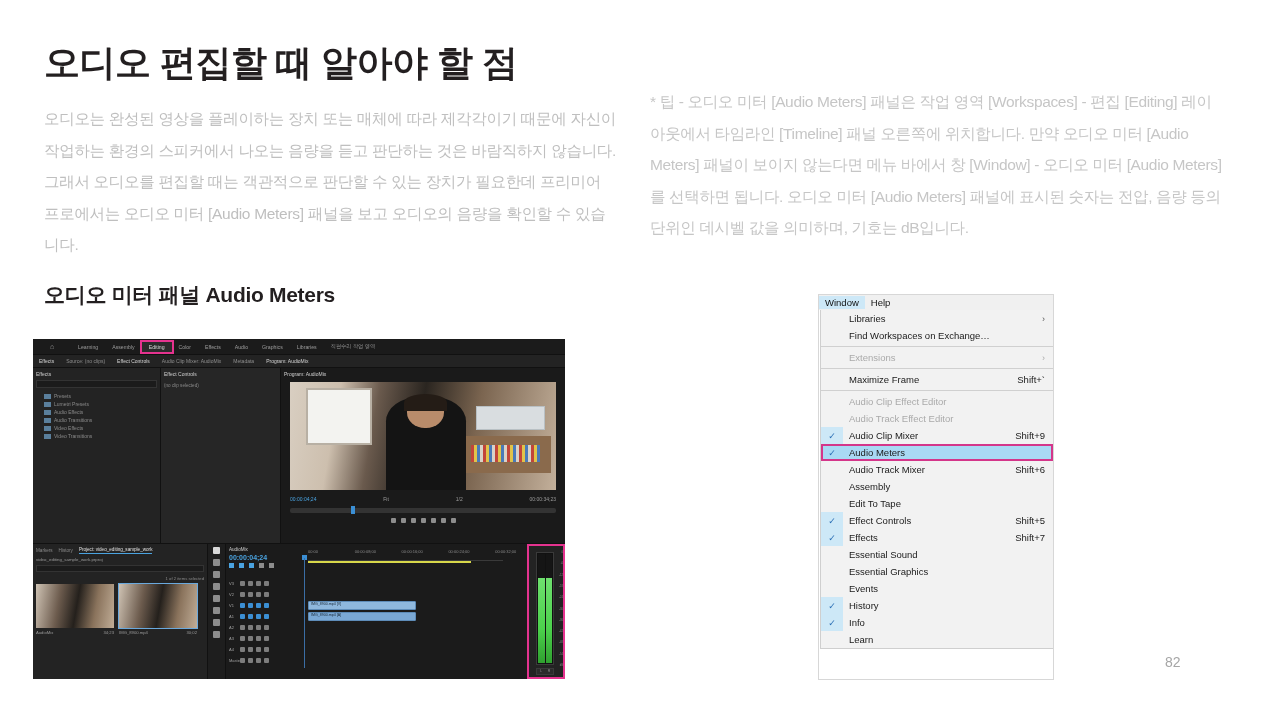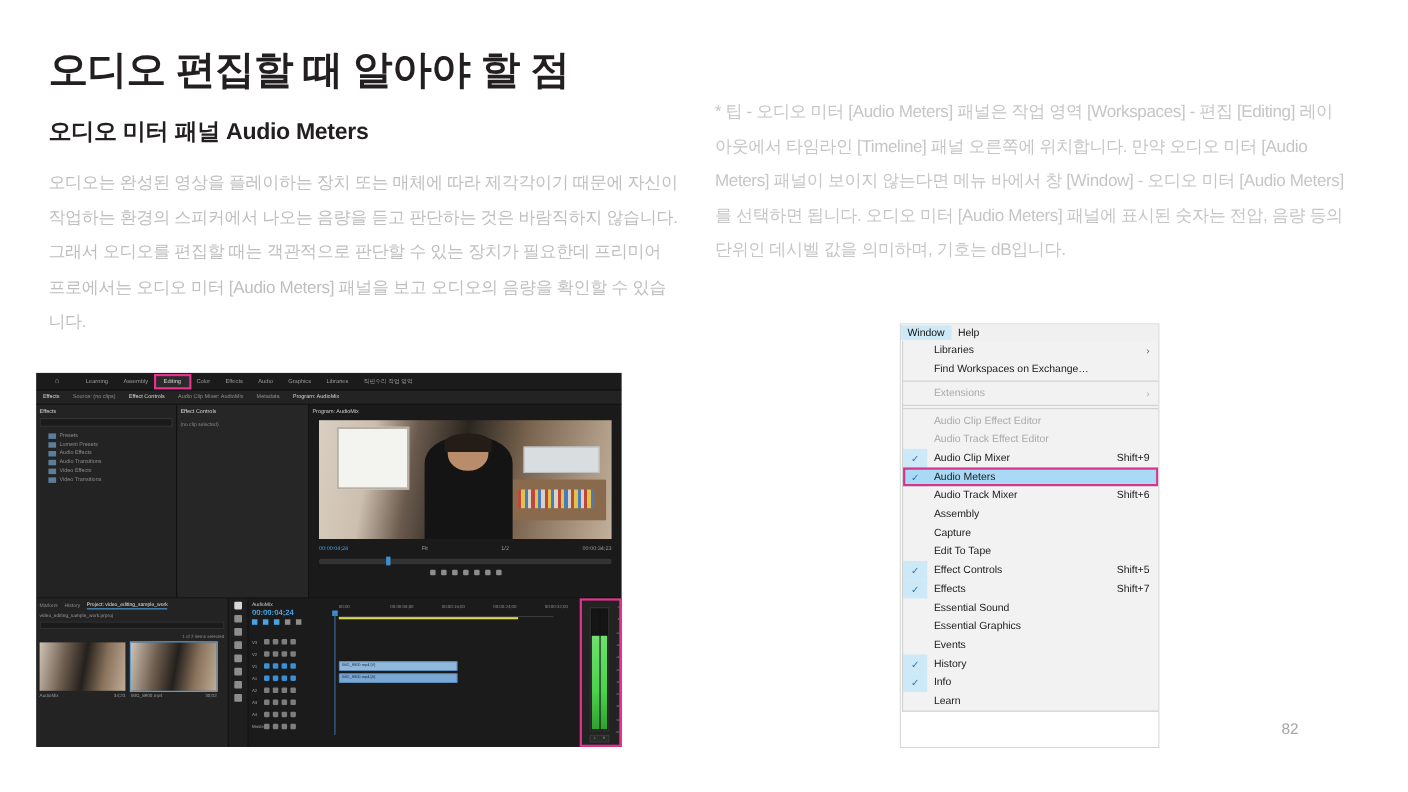--- a/index.html
+++ b/index.html
@@ -264,22 +264,22 @@
     position:absolute; left:0; right:0; top:0; bottom:0;
     border:2px solid #d4368a; pointer-events:none;
   }
   .mi-sep { height:1px; background:#d0d0d0; margin:2px 0; }
 </style>
 </head>
 <body>
 
 <div id="left-col">
   <div id="page-title">오디오 편집할 때 알아야 할 점</div>
+  <div id="left-body">오디오는 완성된 영상을 플레이하는 장치 또는 매체에 따라 제각각이기 때문에 자신이 작업하는 환경의 스피커에서 나오는 음량을 듣고 판단하는 것은 바람직하지 않습니다. 그래서 오디오를 편집할 때는 객관적으로 판단할 수 있는 장치가 필요한데 프리미어 프로에서는 오디오 미터 [Audio Meters] 패널을 보고 오디오의 음량을 확인할 수 있습니다.</div>
   <div id="section-heading">오디오 미터 패널 Audio Meters</div>
-  <div id="left-body">오디오는 완성된 영상을 플레이하는 장치 또는 매체에 따라 제각각이기 때문에 자신이 작업하는 환경의 스피커에서 나오는 음량을 듣고 판단하는 것은 바람직하지 않습니다. 그래서 오디오를 편집할 때는 객관적으로 판단할 수 있는 장치가 필요한데 프리미어 프로에서는 오디오 미터 [Audio Meters] 패널을 보고 오디오의 음량을 확인할 수 있습니다.</div>
 </div>
 
 <div id="right-col">
   <div id="right-body">* 팁 - 오디오 미터 [Audio Meters] 패널은 작업 영역 [Workspaces] - 편집 [Editing] 레이아웃에서 타임라인 [Timeline] 패널 오른쪽에 위치합니다. 만약 오디오 미터 [Audio Meters] 패널이 보이지 않는다면 메뉴 바에서 창 [Window] - 오디오 미터 [Audio Meters]를 선택하면 됩니다. 오디오 미터 [Audio Meters] 패널에 표시된 숫자는 전압, 음량 등의 단위인 데시벨 값을 의미하며, 기호는 dB입니다.</div>
 </div>
 
 <div id="page-number">82</div>
 
 <div id="pp-shot">
 
@@ -550,20 +550,25 @@
         <span class="mi-check"></span>
         <span class="mi-label">Find Workspaces on Exchange…</span>
       </div>
       <div class="mi-sep"></div>
       <div class="mi disabled">
         <span class="mi-check"></span>
         <span class="mi-label">Extensions</span>
         <span class="mi-arrow">›</span>
       </div>
       <div class="mi-sep"></div>
+      <div class="mi">
+        <span class="mi-check"></span>
+        <span class="mi-label">Maximize Frame</span>
+        <span class="mi-accel">Shift+`</span>
+      </div>
       <div class="mi-sep"></div>
       <div class="mi disabled">
         <span class="mi-check"></span>
         <span class="mi-label">Audio Clip Effect Editor</span>
       </div>
       <div class="mi disabled">
         <span class="mi-check"></span>
         <span class="mi-label">Audio Track Effect Editor</span>
       </div>
       <div class="mi checked">
@@ -580,24 +585,20 @@
         <span class="mi-check"></span>
         <span class="mi-label">Audio Track Mixer</span>
         <span class="mi-accel">Shift+6</span>
       </div>
       <div class="mi">
         <span class="mi-check"></span>
         <span class="mi-label">Assembly</span>
       </div>
       <div class="mi">
         <span class="mi-check"></span>
-        <span class="mi-label">Capture</span>
-      </div>
-      <div class="mi">
-        <span class="mi-check"></span>
         <span class="mi-label">Edit To Tape</span>
       </div>
       <div class="mi checked">
         <span class="mi-check">✓</span>
         <span class="mi-label">Effect Controls</span>
         <span class="mi-accel">Shift+5</span>
       </div>
       <div class="mi checked">
         <span class="mi-check">✓</span>
         <span class="mi-label">Effects</span>

